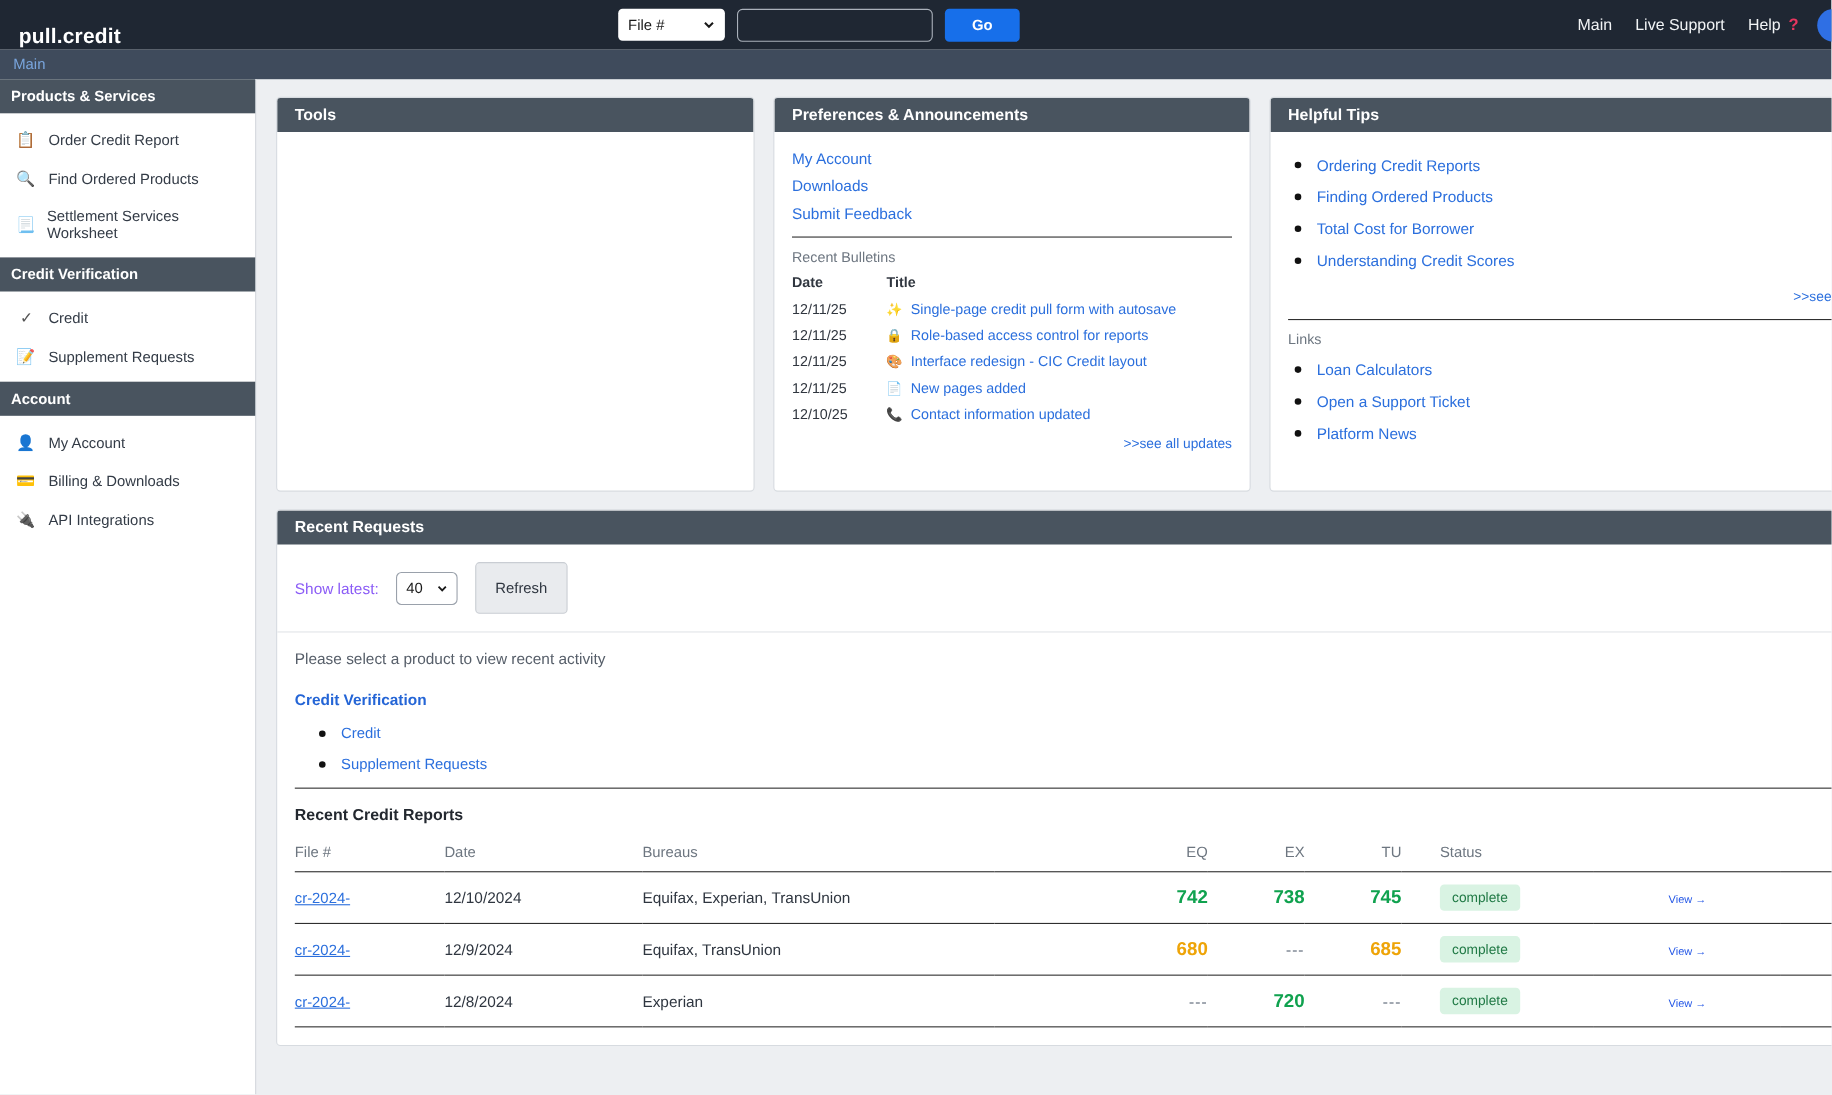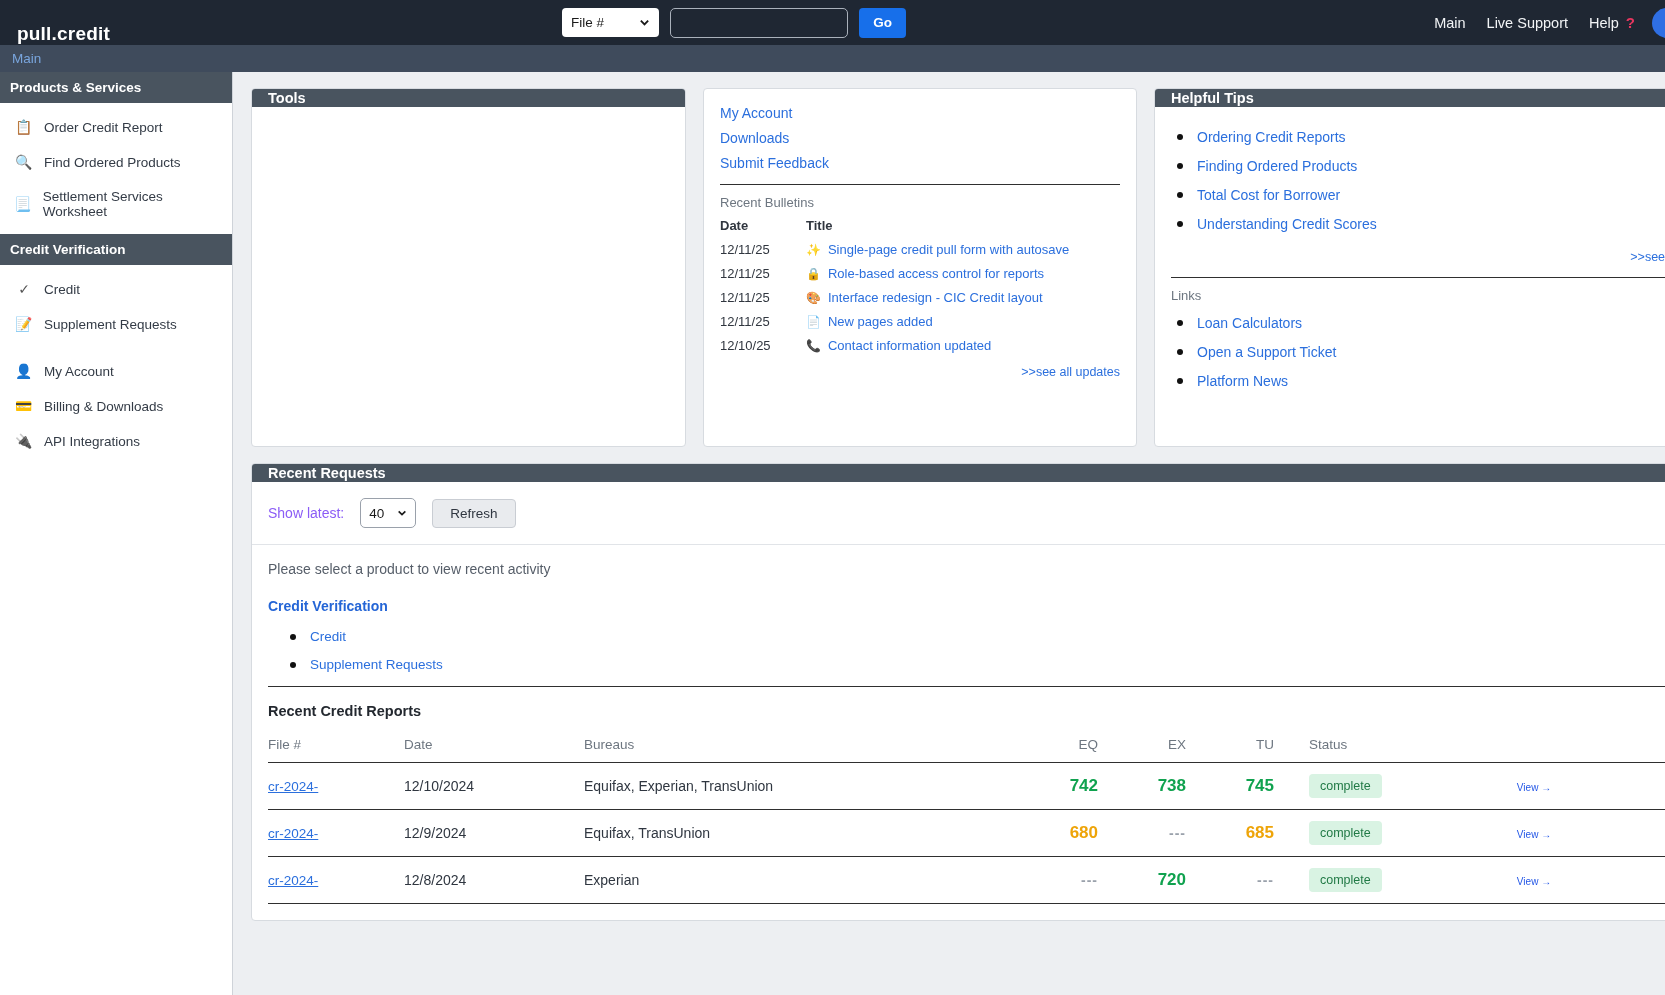--- a/index.html
+++ b/index.html
@@ -8,21 +8,21 @@
 
   
   .topbar { position:relative; height:45px; background:#1f2733; display:flex; align-items:flex-end; }
   .logo { color:#fff; font-size:19px; font-weight:bold; margin-left:17px; letter-spacing:.2px; }
   .search-group { position:absolute; left:562px; top:0; height:45px; display:flex; align-items:center; gap:11px; }
   .file-select { width:97px; height:29px; background:#fff; border-radius:4px; display:flex; align-items:center;
                  justify-content:space-between; padding:0 9px; font-size:13.5px; color:#1a1a1a; cursor:pointer; }
   .file-select svg { width:11px; height:11px; }
   .search-input { width:178px; height:30px; background:transparent; border:1px solid #aab1bb; border-radius:5px;
                   color:#e8e8e8; font-size:13.5px; padding:0 9px; outline:none; }
-  .go-btn { height:30px; width:47px; background:#176fea; color:#fff; border:none; border-radius:4px;
+  .go-btn { height:30px; width:68px; background:#176fea; color:#fff; border:none; border-radius:4px;
             font-size:13.5px; font-weight:bold; cursor:pointer; }
   .top-nav { position:absolute; right:30px; top:0; height:45px; display:flex; align-items:center; gap:21px; }
   .top-nav a { color:#f2f4f6; font-size:14.5px; text-decoration:none; }
   .help-wrap { display:flex; align-items:center; gap:7px; }
   .help-q { color:#e8365f; font-weight:bold; font-size:15px; }
   .avatar { position:absolute; right:-17px; top:8px; width:30px; height:30px; border-radius:50%; background:#2f6fe4; }
 
   
   .crumbbar { height:27px; background:#3f4b5c; display:flex; align-items:center; padding-left:12px; }
   .crumbbar a { color:#79a5dd; font-size:13.5px; text-decoration:none; }
@@ -33,21 +33,21 @@
   .side-header { background:#49545f; color:#fff; font-size:13.5px; font-weight:bold; padding:8px 10px; }
   .side-item { display:flex; align-items:center; gap:10px; padding:10px 14px 9px 14px; font-size:13.5px;
                color:#333b46; cursor:pointer; }
   .side-item .ico { width:20px; text-align:center; font-size:14px; color:#555; }
   .side-gap { height:6px; }
 
   .content { flex:1; padding:16px 0 0 18px; }
 
   
   .panel { background:#fff; border:1px solid #d7dbe0; border-radius:4px; overflow:hidden; }
-  .panel-head { background:#49545f; color:#fff; font-size:14.5px; font-weight:bold; padding:7px 16px; height:18px;
+  .panel-head { background:#49545f; color:#fff; font-size:14.5px; font-weight:bold; padding:7px 16px; height:31px;
                 display:flex; align-items:center; }
   .panel-body { padding:16px; }
   .panel-row { display:flex; gap:17px; }
   .panel-tools { width:435px; height:359px; }
   .panel-prefs { width:434px; height:359px; }
   .panel-tips  { width:560px; height:359px; }
 
   a.plink { color:#2b6fdd; text-decoration:none; font-size:14px; }
   .tools-links a { display:block; margin-bottom:13px; }
 
@@ -68,21 +68,21 @@
   .tips-see { margin-top:18px; }
 
   
   .panel-recent { width:1464px; margin-top:16px; }
   .controls { display:flex; align-items:center; gap:16px; padding:16px; }
   .controls .lbl { font-size:14px; color:#8b5cf6; }
   .mini-select { width:56px; height:30px; border:1px solid #9aa1ab; border-radius:5px; background:#fff;
                  display:flex; align-items:center; justify-content:space-between; padding:0 8px; font-size:13.5px;
                  color:#1a1a1a; cursor:pointer; }
   .mini-select svg { width:10px; height:10px; }
-  .refresh-btn { height:29px; padding:0 17px; background:#e9ebee; border:1px solid #c9cdd3; border-radius:4px;
+  .refresh-btn { height:47px; padding:0 17px; background:#e9ebee; border:1px solid #c9cdd3; border-radius:4px;
                  font-size:13.5px; color:#2f3640; cursor:pointer; }
   .light-hr { border:none; border-top:1px solid #e1e4e8; }
   .recent-body { padding:16px; }
   .prompt { color:#565e69; font-size:14px; margin-bottom:21px; }
   .group-link { display:block; color:#2465d6; font-weight:bold; font-size:14px; text-decoration:none; margin-bottom:15px; }
   .recent-body .dot-row a { font-size:13.5px; }
   .reports-hr { border:none; border-top:1px solid #2f2f2f; margin:14px 0 16px 0; }
   .reports-title { font-size:14.5px; font-weight:bold; color:#23282f; margin-bottom:12px; }
 
   table.reports { border-collapse:collapse; width:100%; table-layout:fixed; }
@@ -157,20 +157,21 @@
     <div class="side-item">
       <span class="ico">✓</span>
       <span>Credit</span>
     </div>
     <div class="side-item">
       <span class="ico">📝</span>
       <span>Supplement Requests</span>
     </div>
     <div class="side-gap"></div>
 
+    <div class="side-header">Account</div>
     <div class="side-gap"></div>
     <div class="side-item">
       <span class="ico">👤</span>
       <span>My Account</span>
     </div>
     <div class="side-item">
       <span class="ico">💳</span>
       <span>Billing &amp; Downloads</span>
     </div>
     <div class="side-item">
@@ -180,20 +181,21 @@
   </div>
 
   <div class="content">
     <div class="panel-row">
 
       <div class="panel panel-tools">
         <div class="panel-head">Tools</div>
       </div>
 
       <div class="panel panel-prefs">
+        <div class="panel-head">Preferences &amp; Announcements</div>
         <div class="panel-body">
           <div class="prefs-links">
             <a class="plink" href="#">My Account</a>
             <a class="plink" href="#">Downloads</a>
             <a class="plink" href="#">Submit Feedback</a>
           </div>
           <hr class="dark-hr">
           <div class="muted">Recent Bulletins</div>
           <div class="bull-head">
             <span>Date</span>

